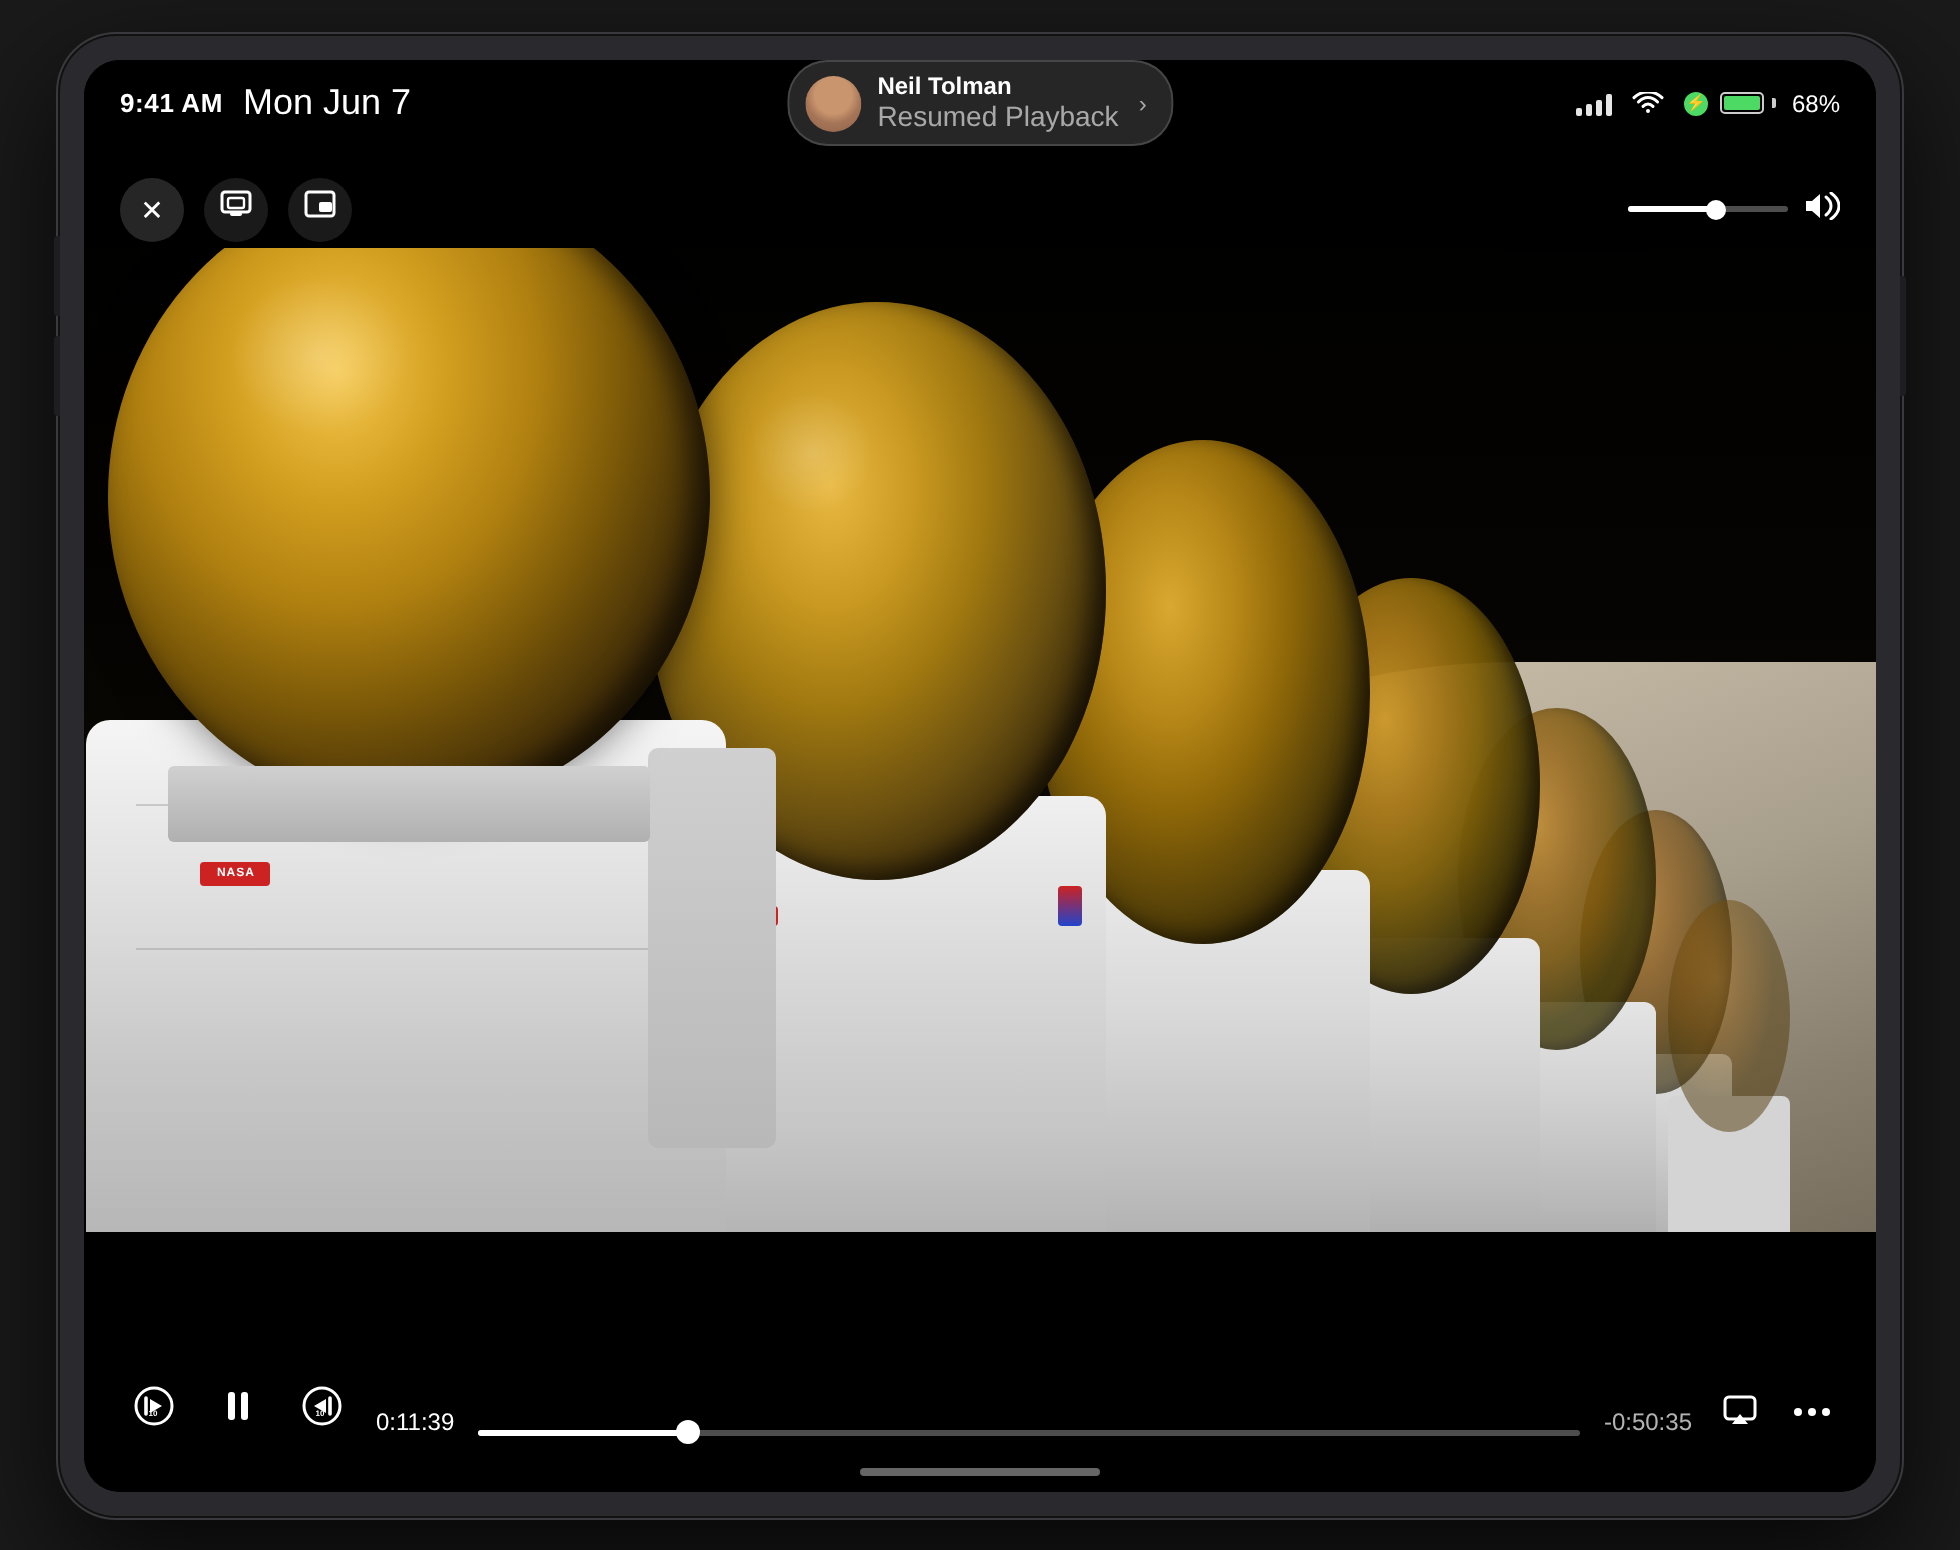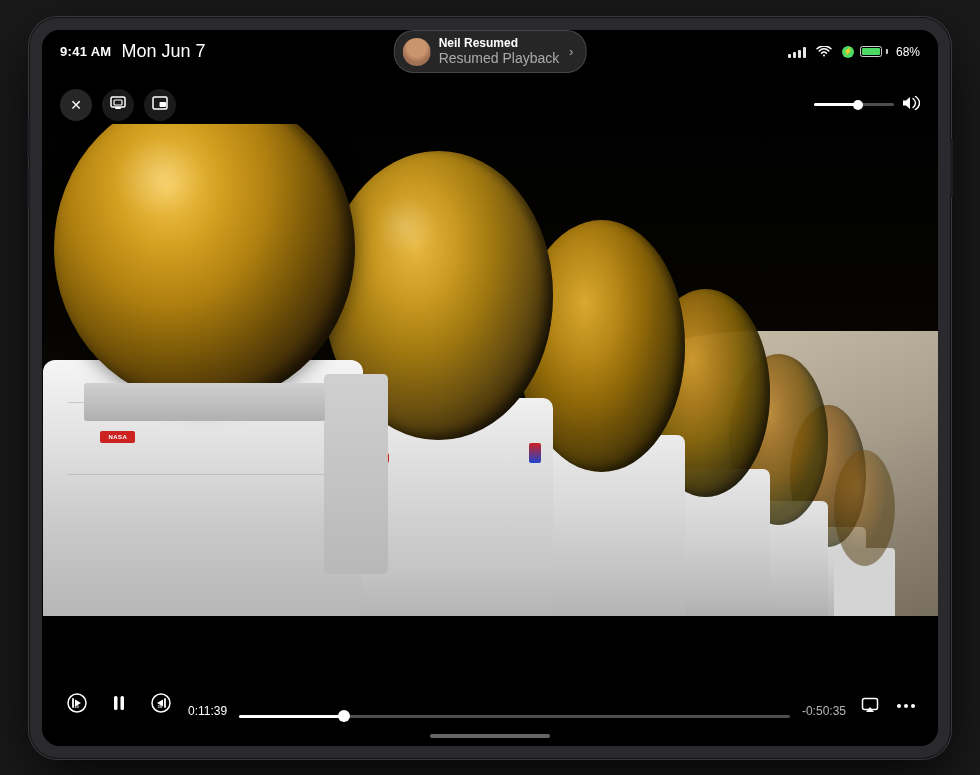--- a/index.html
+++ b/index.html
@@ -520,21 +520,21 @@
         <span class="status-time">9:41 AM</span>
         <span class="status-date">Mon Jun 7</span>
       </div>
 
       <div class="status-center">
         <div class="shareplay-pill">
           <div class="avatar">
             <div class="avatar-face"></div>
           </div>
           <div class="shareplay-text">
-            <span class="shareplay-name">Neil Resumed</span>
+            <span class="shareplay-name">Neil Tolman</span>
             <span class="shareplay-subtitle">Resumed Playback</span>
           </div>
           <span class="shareplay-chevron">›</span>
         </div>
       </div>
 
       <div class="status-right">
 
         <div class="signal-bars">
           <div class="signal-bar" style="height:4px;"></div>

